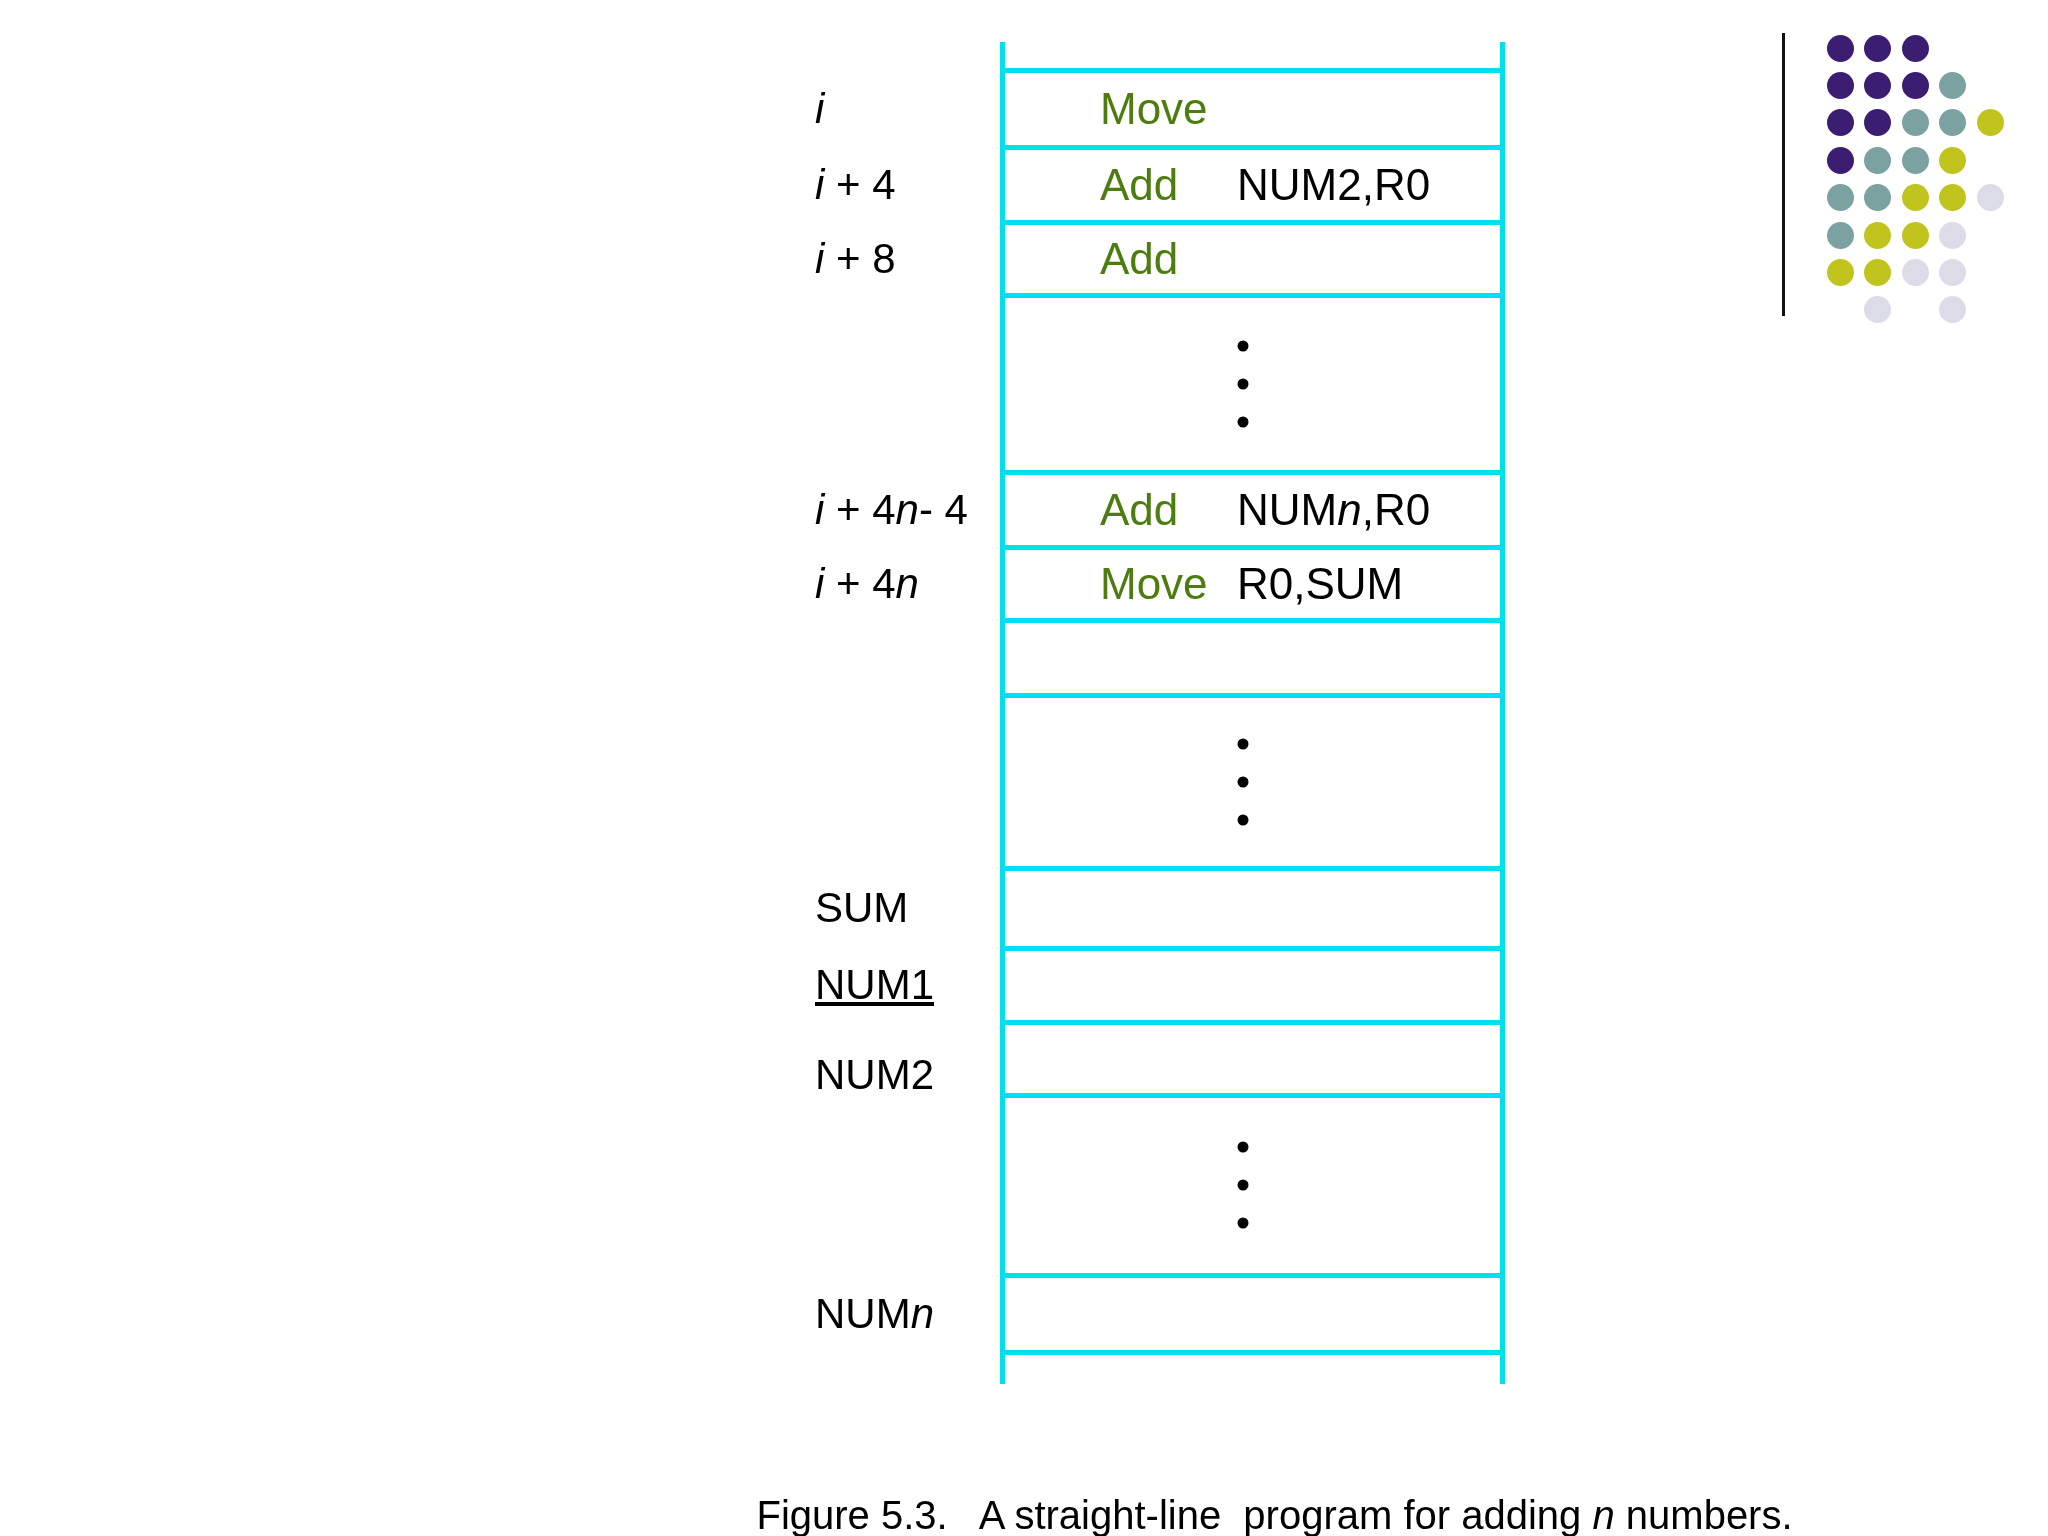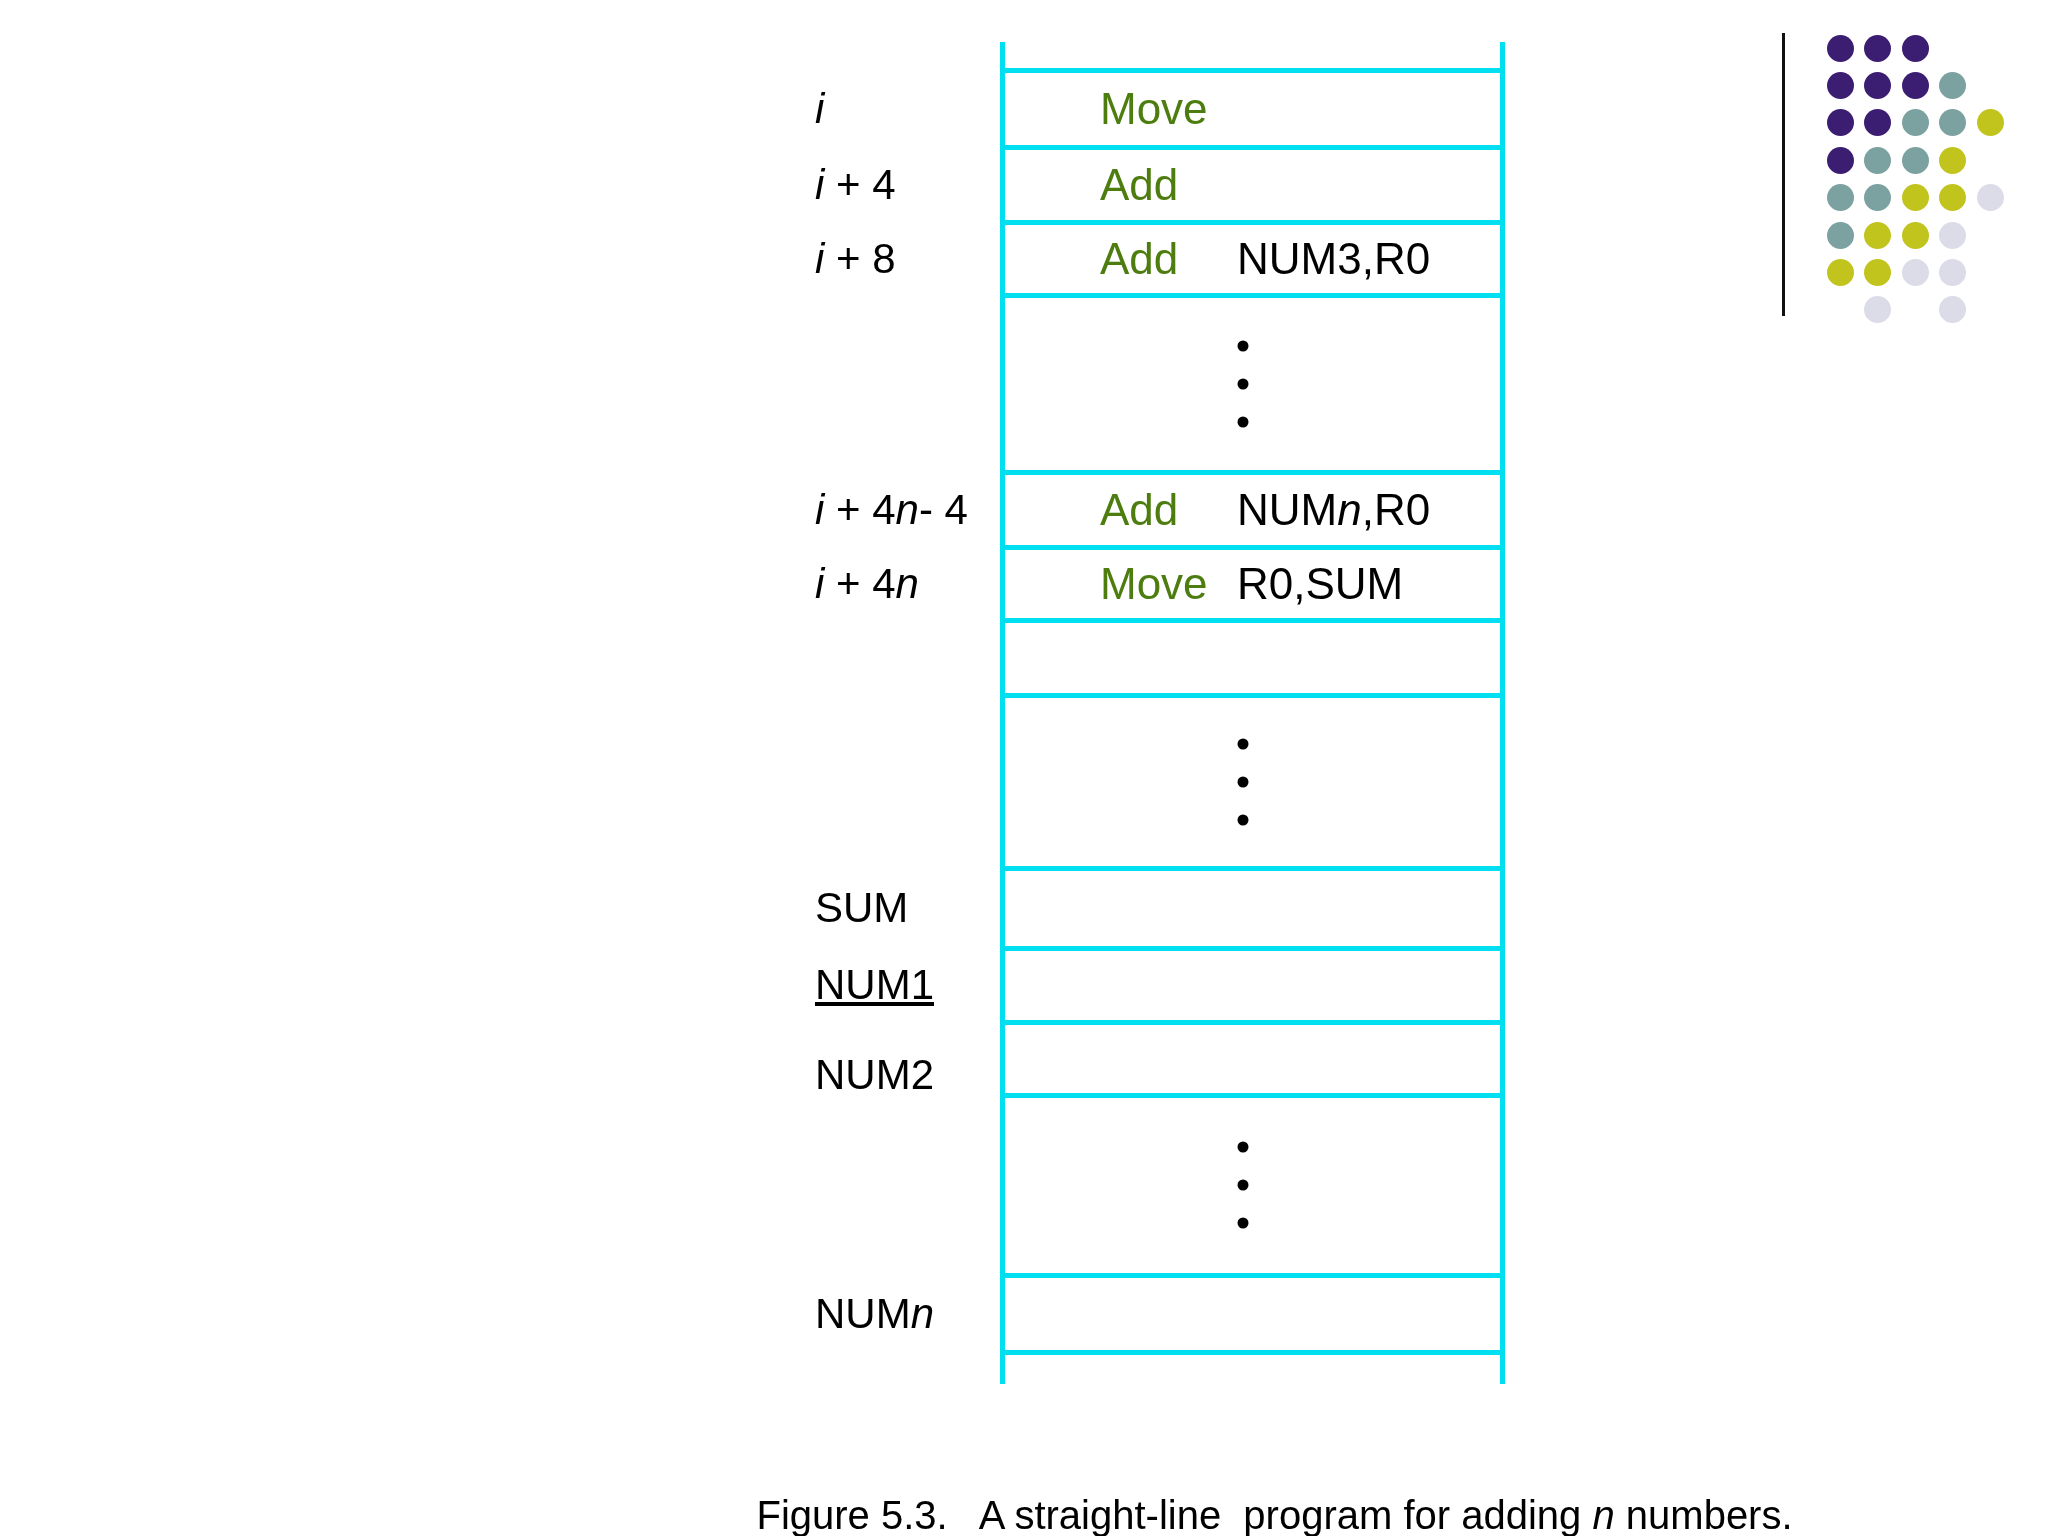--- a/index.html
+++ b/index.html
@@ -40,23 +40,23 @@
       <div class="hline" style="left: 1000px; top: 866px; width: 505px; background: rgb(0, 223, 240);"></div>
       <div class="hline" style="left: 1000px; top: 946px; width: 505px; background: rgb(0, 223, 240);"></div>
       <div class="hline" style="left: 1000px; top: 1020px; width: 505px; background: rgb(0, 223, 240);"></div>
       <div class="hline" style="left: 1000px; top: 1093px; width: 505px; background: rgb(0, 223, 240);"></div>
       <div class="hline" style="left: 1000px; top: 1273px; width: 505px; background: rgb(0, 223, 240);"></div>
       <div class="hline" style="left: 1000px; top: 1350px; width: 505px; background: rgb(0, 223, 240);"></div>
       <div class="rowlabel" style="left: 815px; top: 70px; height: 77px;"><span class="it">i</span></div>
       <div class="mnemonic" style="left: 1100px; top: 70px; height: 77px;">Move</div>
       <div class="rowlabel" style="left: 815px; top: 147px; height: 75px;"><span class="it">i</span><span> + 4</span></div>
       <div class="mnemonic" style="left: 1100px; top: 147px; height: 75px;">Add</div>
+      <div class="operand" style="left: 1237px; top: 147px; height: 75px;"><span>NUM2,R0</span></div>
       <div class="rowlabel" style="left: 815px; top: 222px; height: 73px;"><span class="it">i</span><span> + 8</span></div>
       <div class="mnemonic" style="left: 1100px; top: 222px; height: 73px;">Add</div>
-      <div class="operand" style="left: 1237px; top: 222px; height: 73px;"><span>NUM3,R0</span></div>
       <div class="dotsgroup" style="left: 1243px; top: 383.5px;">
         <div class="dot"></div>
         <div class="dot"></div>
         <div class="dot"></div>
       </div>
       <div class="rowlabel" style="left: 815px; top: 472px; height: 75px;"><span class="it">i</span><span> + 4</span><span class="it">n</span><span>- 4</span></div>
       <div class="mnemonic" style="left: 1100px; top: 472px; height: 75px;">Add</div>
       <div class="operand" style="left: 1237px; top: 472px; height: 75px;"><span>NUM</span><span class="it">n</span><span>,R0</span></div>
       <div class="rowlabel" style="left: 815px; top: 547px; height: 73px;"><span class="it">i</span><span> + 4</span><span class="it">n</span></div>
       <div class="mnemonic" style="left: 1100px; top: 547px; height: 73px;">Move</div>

